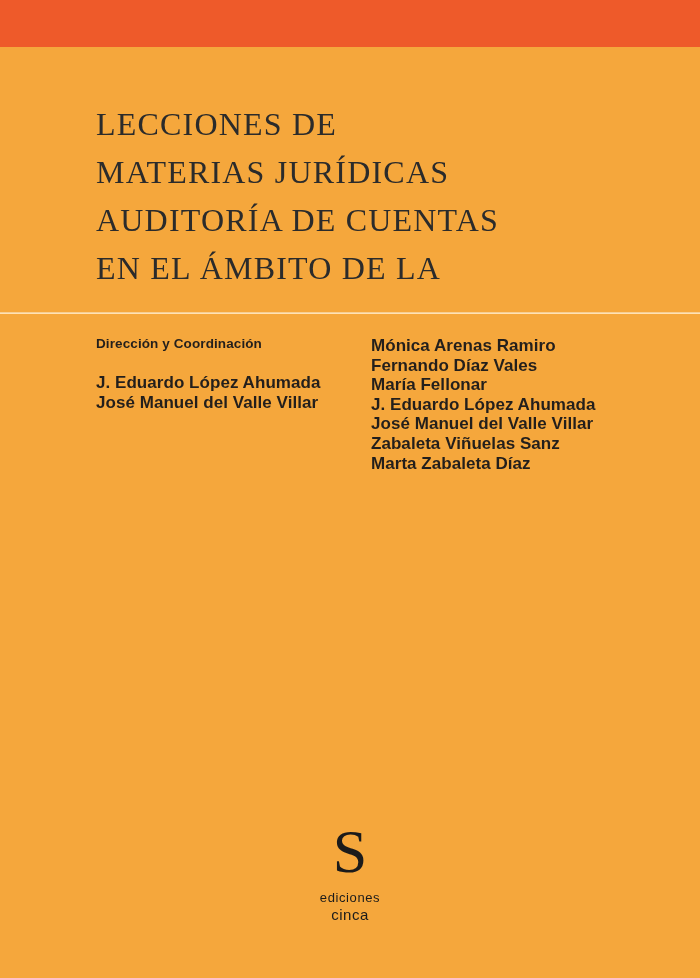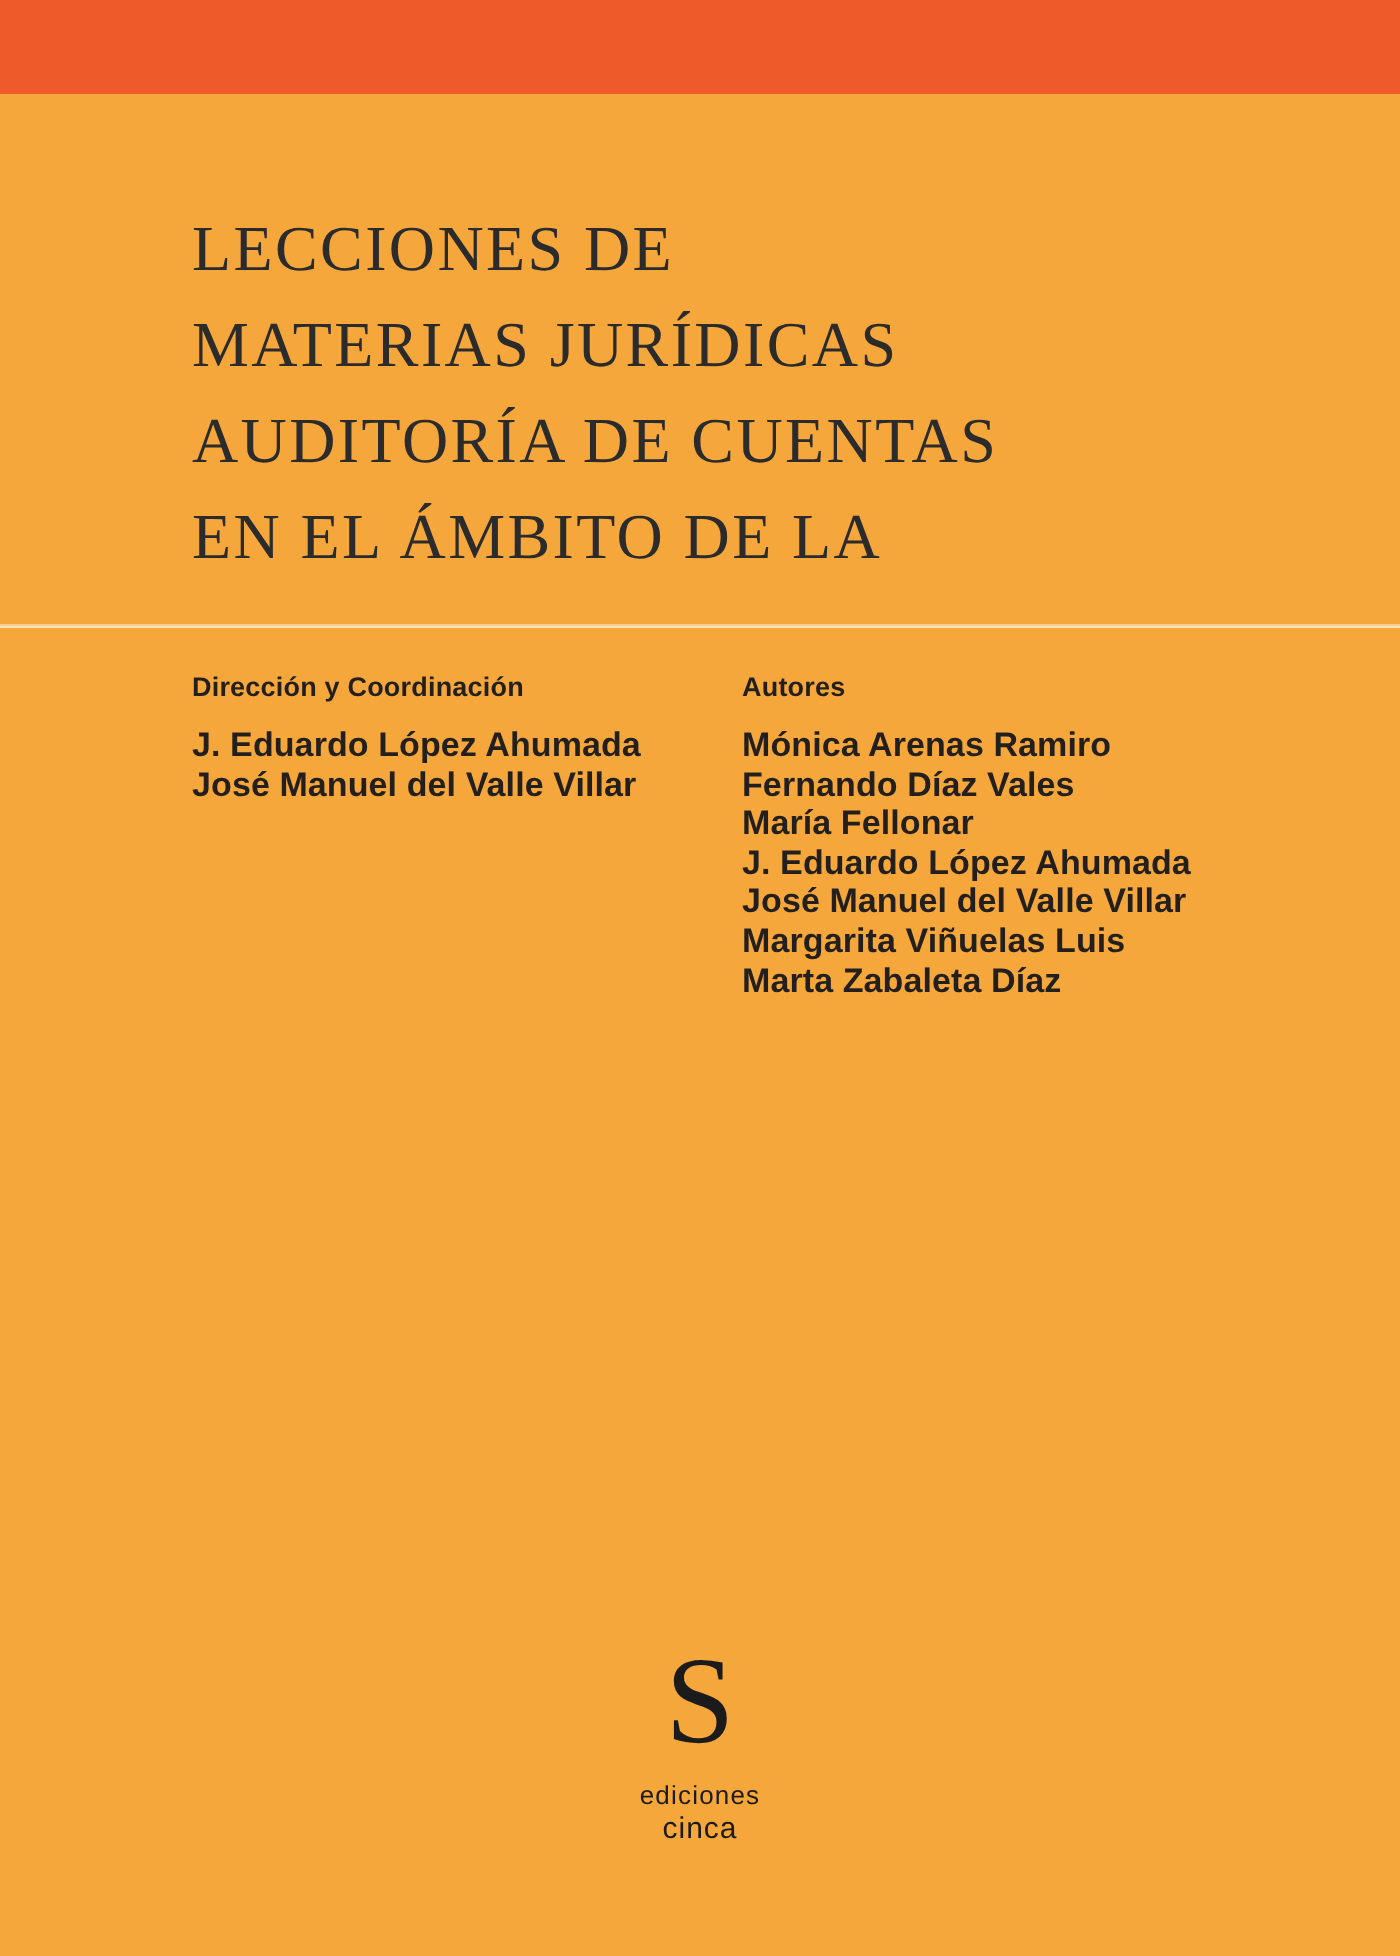--- a/index.html
+++ b/index.html
@@ -69,21 +69,21 @@
     width: 275px;
   }
   .col-right {
     width: 285px;
   }
   .col-heading {
     font-family: "Liberation Sans", sans-serif;
     font-weight: bold;
     font-size: 13.5px;
     color: #231f1c;
-    margin: 0 0 12px 0;
+    margin: 0 0 22px 0;
     letter-spacing: 0.1px;
   }
   .name {
     font-family: "Liberation Sans", sans-serif;
     font-weight: bold;
     font-size: 17px;
     line-height: 19.6px;
     color: #231f1c;
     letter-spacing: 0.05px;
     white-space: nowrap;
@@ -138,27 +138,26 @@
   <div class="divider divider-top"></div>
   <div class="divider divider-bottom"></div>
 
   <div class="credits">
     <div class="col-left">
       <div class="col-heading">Dirección y Coordinación</div>
       <div class="name">J. Eduardo López Ahumada</div>
       <div class="name">José Manuel del Valle Villar</div>
     </div>
     <div class="col-right">
-      <div class="col-heading">Autores</div>
       <div class="name">Mónica Arenas Ramiro</div>
       <div class="name">Fernando Díaz Vales</div>
       <div class="name">María Fellonar</div>
       <div class="name">J. Eduardo López Ahumada</div>
       <div class="name">José Manuel del Valle Villar</div>
-      <div class="name">Margarita Viñuelas Luis</div>
+      <div class="name">Zabaleta Viñuelas Sanz</div>
       <div class="name">Marta Zabaleta Díaz</div>
     </div>
   </div>
 
   <div class="logo">
     <span class="logo-mark">S</span>
     <span class="logo-word-1">ediciones</span>
     <span class="logo-word-2">cinca</span>
   </div>
 

